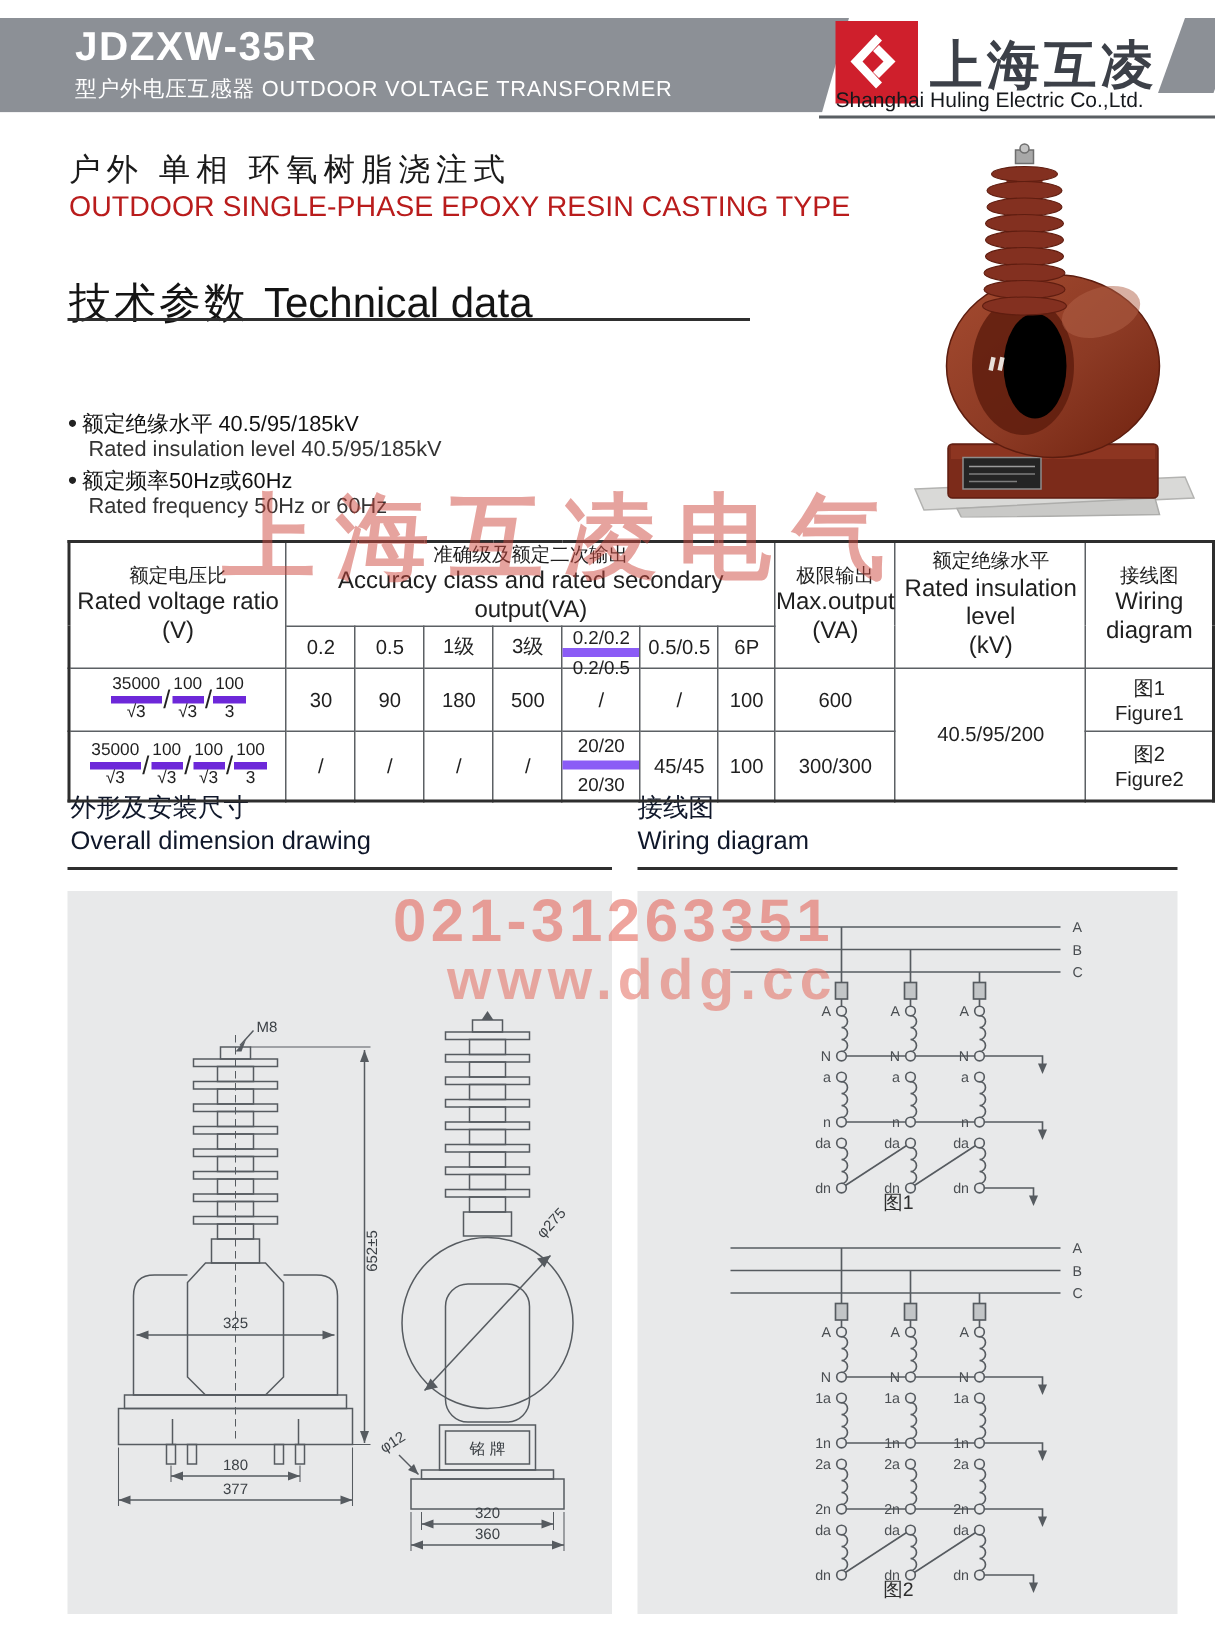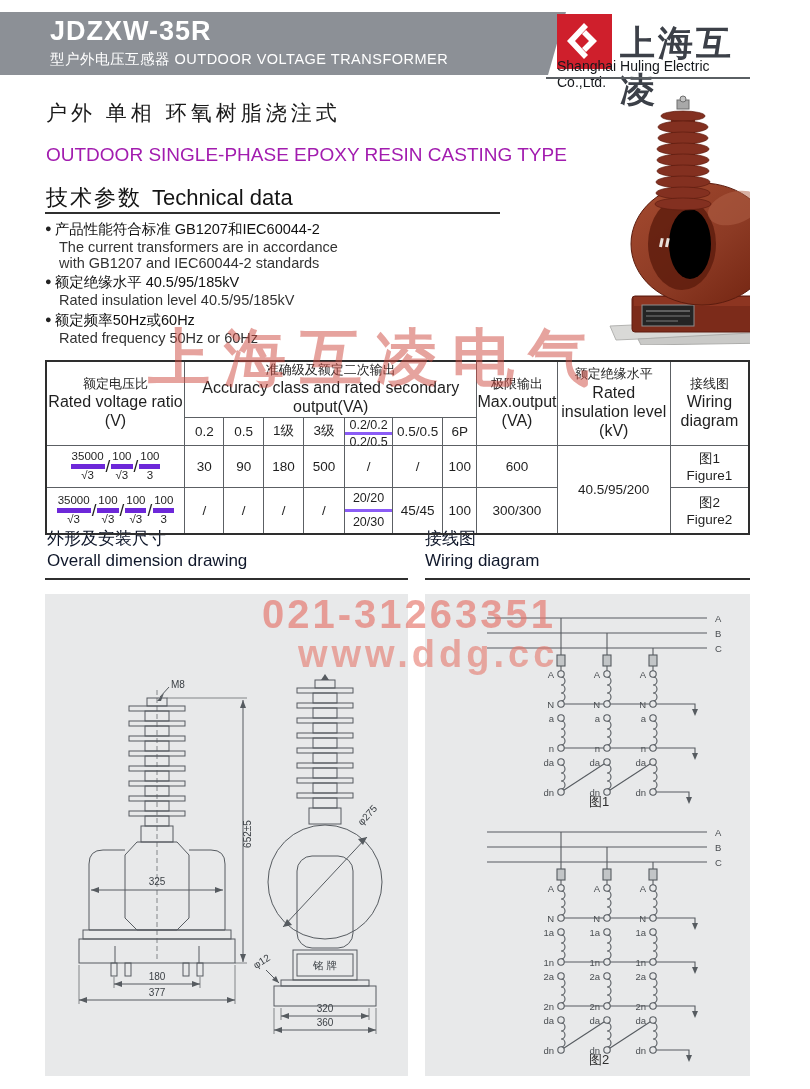--- a/index.html
+++ b/index.html
@@ -1,37 +1,37 @@
 <!DOCTYPE html>
 <html><head>
 <meta charset="utf-8">
 <style>
   html,body{margin:0;padding:0;background:#fff;}
-  .page{position:relative;width:750px;height:1089px;background:#fff;overflow:hidden;
+  .page{position:relative;width:810px;height:1089px;background:#fff;overflow:hidden;
         font-family:"Liberation Sans",sans-serif;color:#222;}
 
   
   .header-bar{position:absolute;left:0;top:12px;width:566px;height:63px;background:#8c9096;
               clip-path:polygon(0 0,566px 0,548px 63px,0 63px);}
   .header-accent{position:absolute;left:772px;top:12px;width:55px;height:50px;background:#8c9096;
               clip-path:polygon(18px 0,55px 0,37px 50px,0 50px);}
   .model{position:absolute;left:50px;top:16px;font-size:27px;font-weight:bold;color:#fff;letter-spacing:1px;}
   .subtitle{position:absolute;left:50px;top:50px;font-size:14.5px;color:#fff;letter-spacing:0.5px;}
   .logo-mark{position:absolute;left:557px;top:14px;width:55px;height:55px;background:#cf1f2c;}
   .logo-cn{position:absolute;left:620px;top:20px;font-size:35px;font-weight:bold;color:#3c4048;letter-spacing:3px;}
   .logo-en{position:absolute;left:557px;top:58px;font-size:14px;color:#15181c;}
   .logo-underline{position:absolute;left:546px;top:77px;width:264px;height:2px;background:#5a5f63;}
 
   
   .title-cn{position:absolute;left:46px;top:99px;font-size:21px;color:#1a1a1a;letter-spacing:4px;}
-  .title-en{position:absolute;left:46px;top:144px;font-size:19px;color:#a21caf;}
+  .title-en{position:absolute;left:46px;top:128px;font-size:19px;color:#b91c1c;}
   .photo{position:absolute;left:598px;top:92px;width:205px;height:253px;}
 
   
-  .tech-h{position:absolute;left:46px;top:183px;font-size:22px;color:#141414;}
+  .tech-h{position:absolute;left:46px;top:183px;font-size:28px;color:#141414;}
   .tech-h .cn{letter-spacing:2px;margin-right:10px;}
   .tech-underline{position:absolute;left:45px;top:212px;width:455px;height:2px;background:#2f2f2f;}
   .bullet{position:absolute;left:45px;font-size:14.5px;}
   .bullet .dot{font-size:11px;vertical-align:2px;margin-right:3px;}
   .bullet .b-cn{color:#111;}
   .bullet .b-en{color:#333;margin-left:14px;white-space:pre-line;line-height:1.12;}
 
   
   .wm{position:absolute;z-index:40;white-space:nowrap;pointer-events:none;}
   .wm-brand{left:148px;top:316px;font-size:62px;font-weight:bold;letter-spacing:14px;color:rgba(206,72,62,0.50);}
@@ -41,21 +41,21 @@
   
   .spec-table{position:absolute;left:45px;top:360px;border-collapse:collapse;z-index:10;
               border:2px solid #2e2e2e;table-layout:fixed;}
   .spec-table th,.spec-table td{border:1px solid #5c6064;text-align:center;vertical-align:middle;
               font-weight:normal;padding:0;color:#1f1f1f;}
   .hcn{font-size:13px;line-height:1.25;}
   .hen{font-size:16px;line-height:1.2;white-space:pre-line;}
   .val{font-size:13.5px;}
   .split{display:flex;flex-direction:column;height:100%;justify-content:stretch;}
   .split>div{flex:1;display:flex;align-items:center;justify-content:center;font-size:12.5px;}
-  .split>div:first-child{border-bottom:3px solid #8b5cf6;}
+  .split>div:first-child{border-bottom:6px solid #8b5cf6;}
   .ratio-cell{display:flex;align-items:center;justify-content:center;white-space:nowrap;}
   .frac{display:inline-flex;flex-direction:column;font-size:11.5px;line-height:1.15;align-items:center;}
   .frac .num{border-bottom:5px solid #6d28d9;padding:0 1px;}
   .rslash{font-size:17px;color:#222;margin:0 1px;position:relative;top:1px;}
 
   
   .sec{position:absolute;font-size:17px;color:#0f172a;}
   .sec-underline{position:absolute;height:2px;background:#2f2f2f;}
   .panel{position:absolute;background:#e8e9ea;}
   .panel-left{left:45px;top:594px;width:363px;height:482px;}
@@ -127,25 +127,20 @@
       <rect x="79" y="8" width="12" height="9" fill="#a8a8a8" stroke="#6e6e6e"></rect>
       <circle cx="85" cy="7" r="3" fill="#c4c4c4" stroke="#6e6e6e"></circle>
     </svg>
   </div>
 
   <div class="tech-h">
     <span class="cn">技术参数</span><span>Technical data</span>
   </div>
   <div class="tech-underline"></div>
 
-  <div class="bullet" style="top:220px">
-    <div><span class="dot">●</span><span class="b-cn">产品性能符合标准 GB1207和IEC60044-2</span></div>
-    <div class="b-en">The current transformers are in accordance
-with GB1207 and IEC60044-2 standards</div>
-  </div>
   <div class="bullet" style="top:273px">
     <div><span class="dot">●</span><span class="b-cn">额定绝缘水平 40.5/95/185kV</span></div>
     <div class="b-en">Rated insulation level 40.5/95/185kV</div>
   </div>
   <div class="bullet" style="top:311px">
     <div><span class="dot">●</span><span class="b-cn">额定频率50Hz或60Hz</span></div>
     <div class="b-en">Rated frequency 50Hz or 60Hz</div>
   </div>
 
   <div class="wm wm-brand">上海互凌电气</div>

